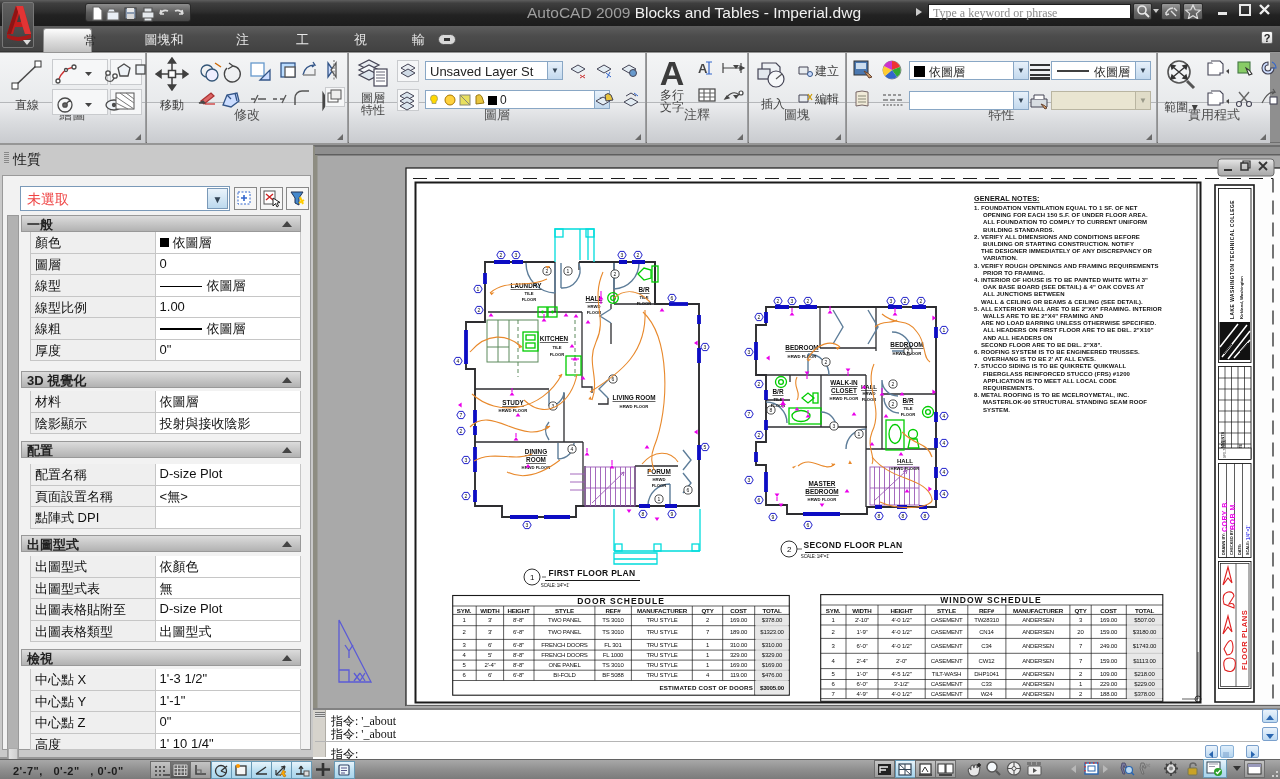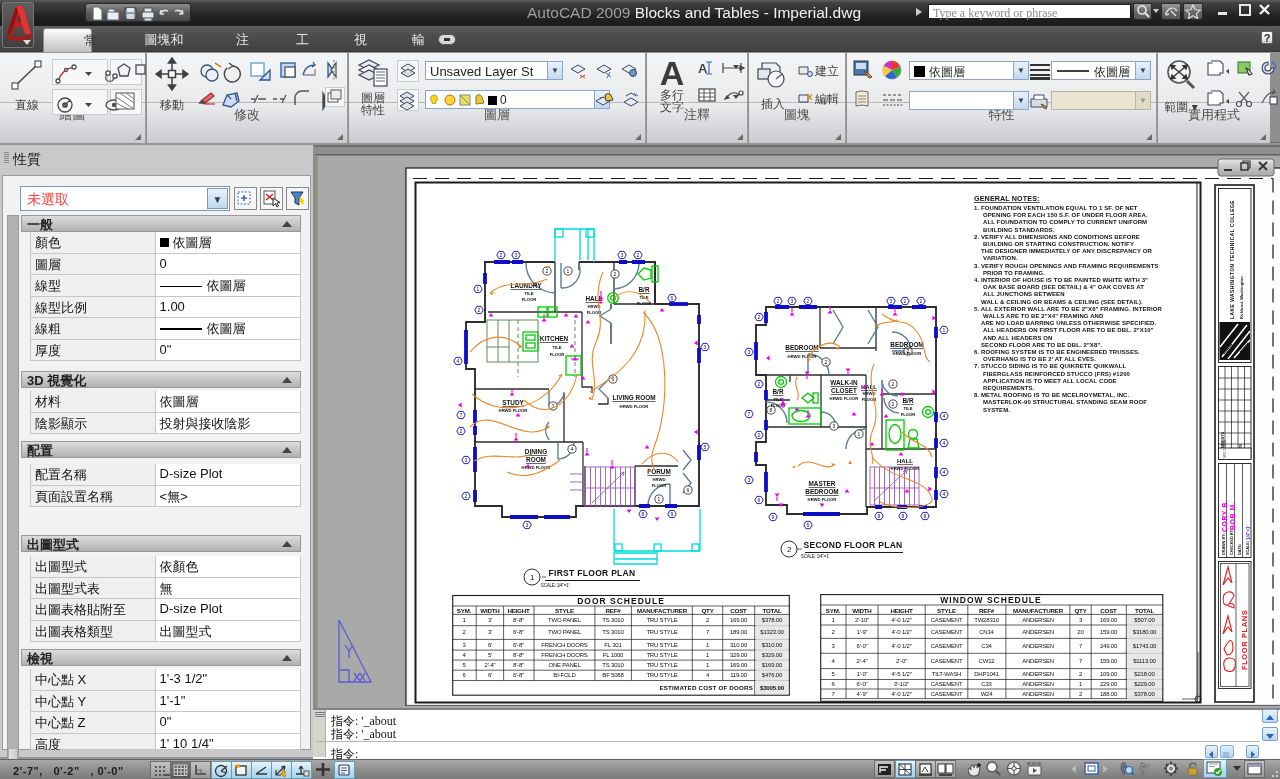--- a/index.html
+++ b/index.html
@@ -572,20 +572,24 @@
 <div class="prow" style="top:464px">
       <div class="lab">配置名稱</div>
       <div class="val">D-size Plot</div>
     </div>
 
 <div class="prow" style="top:485.5px">
       <div class="lab">頁面設置名稱</div>
       <div class="val">&lt;無&gt;</div>
     </div>
 
+<div class="prow" style="top:507px">
+      <div class="lab">點陣式 DPI</div>
+      <div class="val"></div>
+    </div>
 
 <div class="phead" style="top:535px">出圖型式<span class="up"></span></div>
 
 <div class="prow" style="top:556px">
       <div class="lab">出圖型式</div>
       <div class="val">依顏色</div>
     </div>
 
 <div class="prow" style="top:577.5px">
       <div class="lab">出圖型式表</div>

